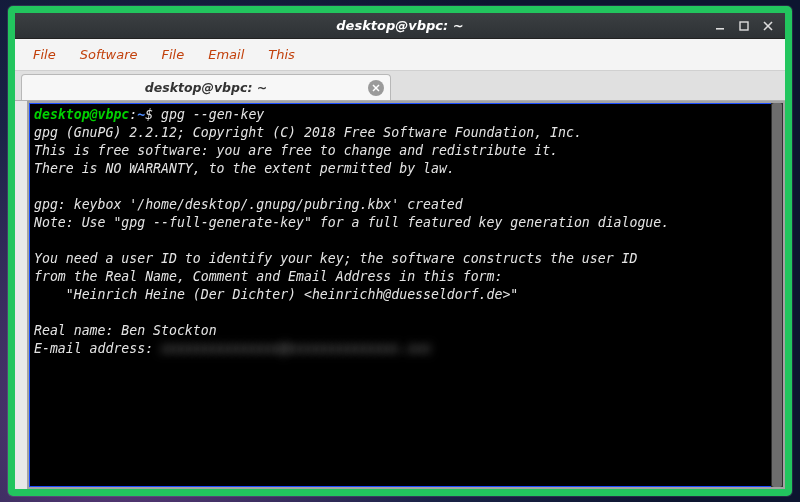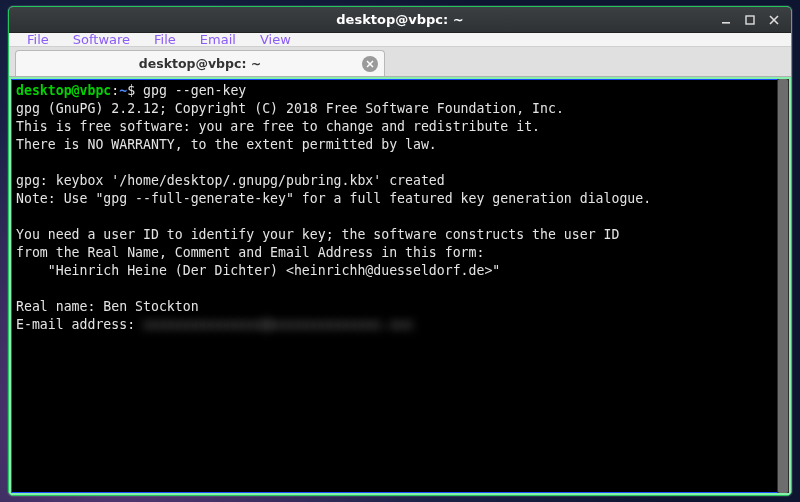--- a/index.html
+++ b/index.html
@@ -8,26 +8,27 @@
     background: radial-gradient(circle at 15% 85%, #5d3a7a 0%, #1a2347 40%, #0d1530 70%);
     font-family: "DejaVu Sans", "Liberation Sans", sans-serif;
     font-size: 13px;
     overflow: hidden;
     position: relative;
   }
   .window {
     position: absolute;
     top: 6px; left: 8px; right: 8px; bottom: 6px;
     background: #e8e8e8;
-    border: 1px solid #22c55e;
+    border: 7px solid #22c55e;
     border-radius: 5px;
     overflow: hidden;
     box-shadow: 0 0 0 1px rgba(255,255,255,0.1);
     display: flex;
     flex-direction: column;
+    font-style: italic;
   }
   .titlebar {
     height: 26px;
     background: linear-gradient(#3b3f42, #2e3235);
     color: #fff;
     display: flex;
     align-items: center;
     justify-content: center;
     position: relative;
     font-weight: bold;
@@ -46,28 +47,28 @@
   .titlebar .controls span {
     color: #ddd;
     font-size: 12px;
     cursor: pointer;
     display: inline-flex;
     align-items: center;
     justify-content: center;
     width: 14px;
   }
   .menubar {
-    height: 14px;
+    height: 32px;
     background: #f4f4f4;
     display: flex;
     align-items: center;
     padding: 0 8px;
     gap: 4px;
     border-bottom: 1px solid #d0d0d0;
-    color: #8b5cf6;
+    color: #c2410c;
   }
   .menubar .menu-item {
     padding: 3px 10px;
     cursor: pointer;
     border-radius: 2px;
   }
   .tabbar {
     height: 30px;
     background: #e0e0e0;
     display: flex;
@@ -99,23 +100,24 @@
     color: #f0f0f0;
     display: flex;
     align-items: center;
     justify-content: center;
     font-size: 11px;
     line-height: 1;
     cursor: pointer;
   }
   .terminal-wrap {
     flex: 1;
-    background: #86efac;
+    background: #a3a3a3;
     padding: 2px 2px 2px 2px;
     position: relative;
+    margin-left: 12px;
   }
   .terminal {
     background: #000;
     color: #e4e4e4;
     font-family: "DejaVu Sans Mono", "Liberation Mono", monospace;
     font-size: 13.2px;
     line-height: 18px;
     width: 100%;
     height: 100%;
     padding: 2px 4px;
@@ -173,21 +175,21 @@
           </svg>
       </span>
     </div>
   </div>
 
   <div class="menubar">
     <div class="menu-item">File</div>
     <div class="menu-item">Software</div>
     <div class="menu-item">File</div>
     <div class="menu-item">Email</div>
-    <div class="menu-item">View</div>
+    <div class="menu-item">This</div>
   </div>
 
   <div class="tabbar">
     <div class="tab">
       <span>desktop@vbpc: ~</span>
       <span class="close-icon">
         <svg width="8" height="8" viewBox="0 0 8 8">
             <line x1="1" y1="1" x2="7" y2="7" stroke="#fff" stroke-width="1.5"></line>
             <line x1="7" y1="1" x2="1" y2="7" stroke="#fff" stroke-width="1.5"></line>
           </svg>

